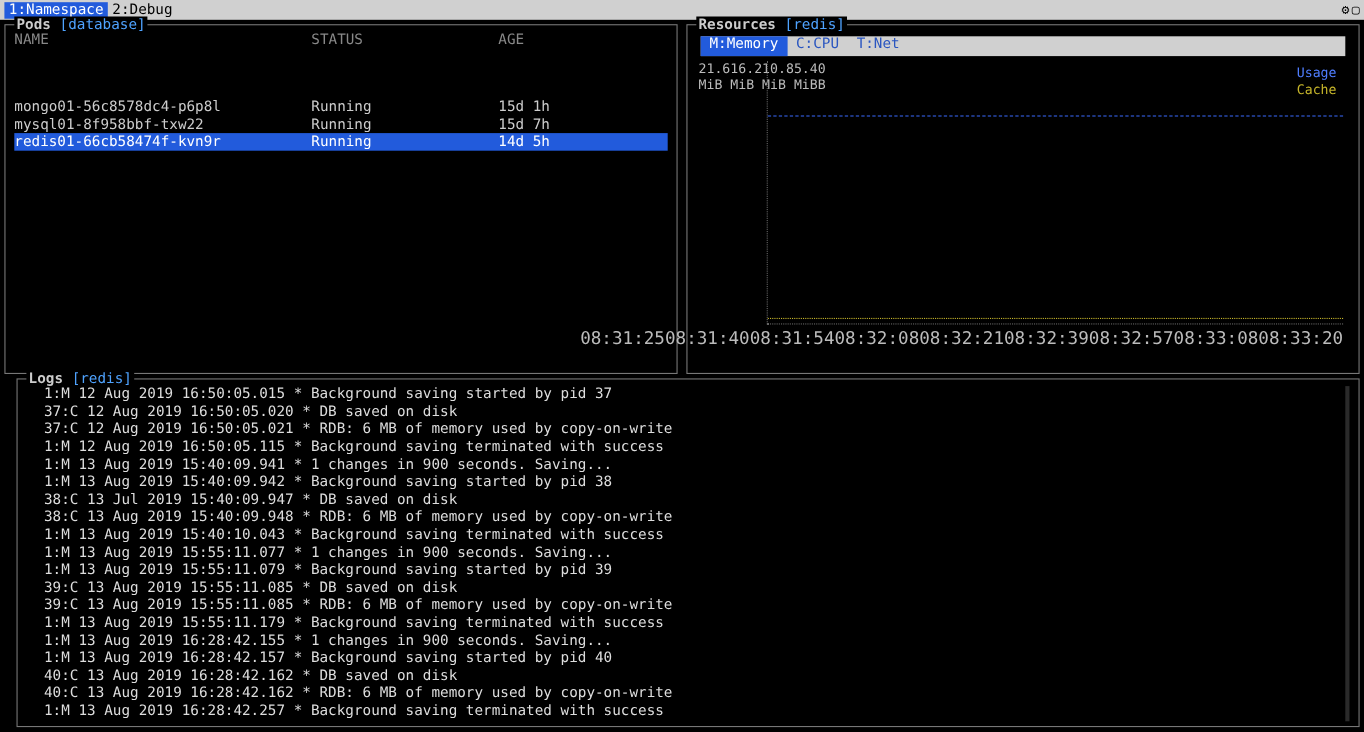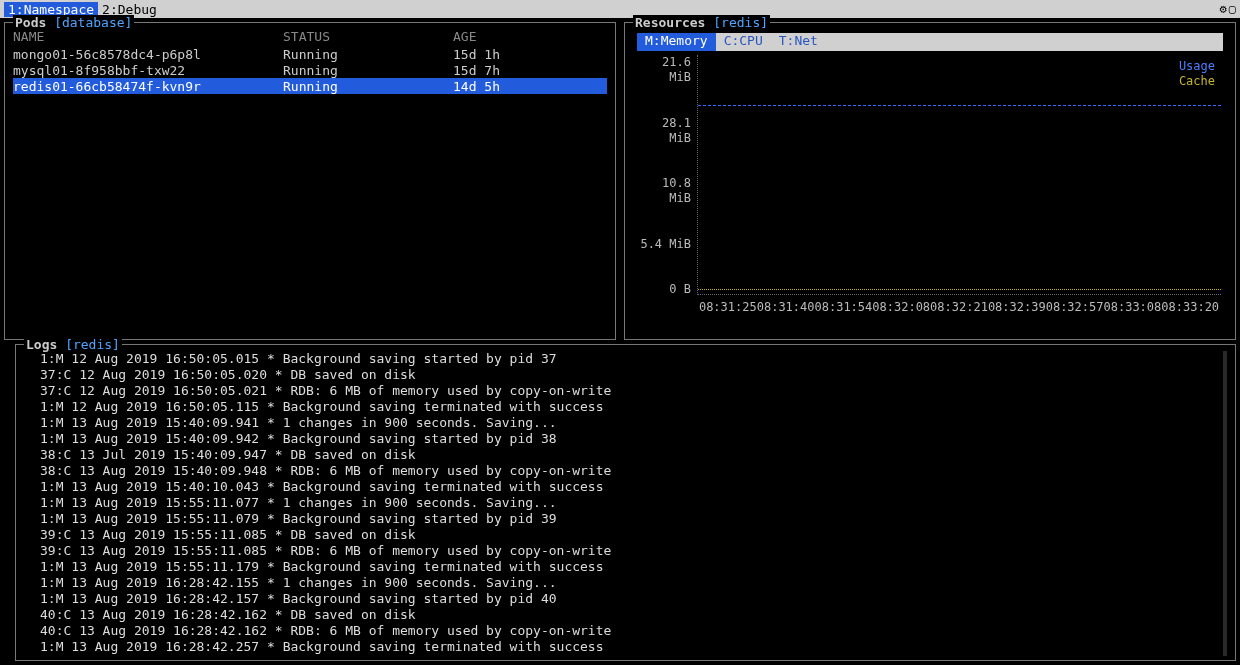--- a/index.html
+++ b/index.html
@@ -16,49 +16,49 @@
   .titlebar-icons { display:flex; gap:2px; }
   .titlebar-icons span { font-size:12px; }
   
   .panel { position:relative; border:1px solid #777; margin:4px 4px 0 4px; }
   .panel-title { position:absolute; top:-8px; left:8px; background:#000; padding:0 2px;
     font-weight:bold; }
   .panel-title .ctx { color:#4fa3ff; font-weight:normal; }
   .row { display:flex; }
   .col { flex:1; }
   
-  .pods { height:318px; padding:6px 8px 4px 8px; display:flex; flex-direction:column; }
+  .pods { height:318px; padding:6px 8px 4px 8px; display:flex; flex-direction:column;gap:43px; }
   .pods-header,.pods-row { display:flex; }
   .pods-header { color:#888; }
   .col-name { width:270px; }
   .col-status { width:170px; }
   .col-age { flex:1; }
   .pods-body { margin-top:2px; }
   .pods-row { height:16px; align-items:center; }
   .pods-row.selected { background:#225bdc; color:#fff; }
   
   .resources { height:318px; padding:6px 6px 0 6px; }
   .res-sub { margin-top:4px; margin-left:6px; height:18px; display:flex;
     background:#d0d0d0; color:#000; width:calc(100% - 12px); }
   .res-sub-item { padding:0 8px; color:#2a56c0; }
   .res-sub-item.active { background:#225bdc; color:#fff; }
   .chart { position:relative; margin:4px 4px 0 4px; height:260px; }
   .ylabels { position:absolute; left:0; top:0; bottom:18px; width:60px;
-    display:flex; flex-direction:column; justify-content:space-between;
-    text-align:right; color:#bbb; padding-right:4px; font-size:12px; }
+    display:flex; flex-direction:row; justify-content:space-between;
+    color:#bbb; padding-right:4px; font-size:12px; }
   .plot { position:absolute; left:62px; right:4px; top:0; bottom:20px;
     border-left:1px dotted #666; border-bottom:1px dotted #666; }
   .gridline { position:absolute; left:0; right:0; border-top:1px dotted #444; }
   .gridline.usage { border-top:1px dashed #3a6bff; }
   .gridline.cache { border-top:1px dotted #c6b52a; }
   .legend { position:absolute; right:6px; top:4px; text-align:right; font-size:12px; }
   .legend .l1 { color:#4f7dff; }
   .legend .l2 { color:#c6b52a; }
   .xlabels { position:absolute; left:62px; right:4px; bottom:0; display:flex;
-    justify-content:center; color:#bbb; font-size:12px; }
+    justify-content:flex-end; color:#bbb; font-size:16px; }
   
   .logs { flex:1; margin:4px 4px 4px 15px; padding:6px 8px 4px 24px;
     display:flex; flex-direction:column; }
   .log-body { flex:1; overflow:hidden; color:#ddd; position:relative; }
   .log-line { white-space:pre; font-size:13px; line-height:16px; }
   .grey { color:#888; }
   .scroll-ind { position:absolute; right:0; top:0; bottom:0; width:4px;
     background:#2a2a2a; }
 </style>
 </head>
@@ -118,21 +118,21 @@
         </div>
         <div class="res-sub">
           <span class="res-sub-item active">M:Memory</span>
           <span class="res-sub-item">C:CPU</span>
           <span class="res-sub-item">T:Net</span>
         </div>
 
         <div class="chart">
           <div class="ylabels">
             <span>21.6 MiB</span>
-            <span>28.1 MiB</span>
+            <span>16.2 MiB</span>
             <span>10.8 MiB</span>
             <span>5.4 MiB</span>
             <span>0 B</span>
           </div>
           <div class="plot">
 
             <div class="gridline usage" style="top:21%;"></div>
 
             <div class="gridline cache" style="top:98%;"></div>
             <div class="legend">

